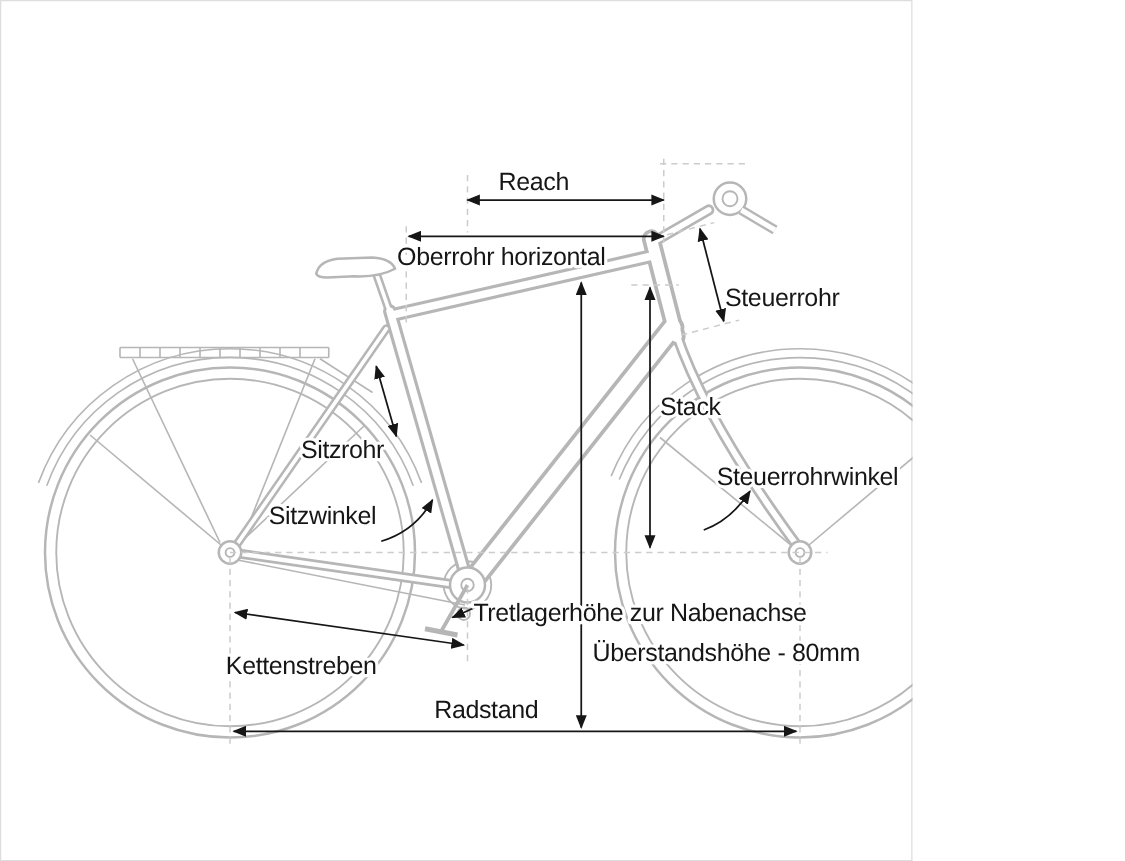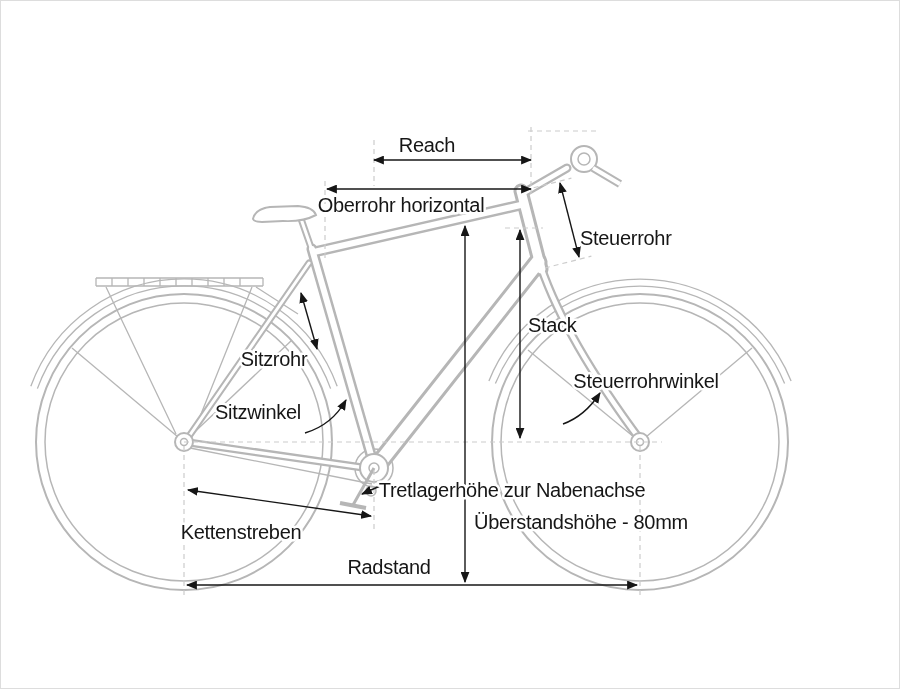--- a/index.html
+++ b/index.html
@@ -1,17 +1,17 @@
 <!DOCTYPE html>
 <html><head>
 <meta charset="utf-8">
 <style>
   html,body{margin:0;padding:0;background:#ffffff;}
   .stage{
-    position:relative;width:900px;height:689px;background:#ffffff;
+    position:relative;width:730px;height:689px;background:#ffffff;
     box-shadow:inset 0 0 0 1px #dddddd;
     font-family:"Liberation Sans",sans-serif;
     overflow:hidden;
   }
   svg{display:block}
   .lbl{
     font-family:"Liberation Sans",sans-serif;
     font-size:20px;font-weight:500;fill:#161616;letter-spacing:-0.3px;
     paint-order:stroke;stroke:#ffffff;stroke-width:5px;stroke-linejoin:round;
   }

